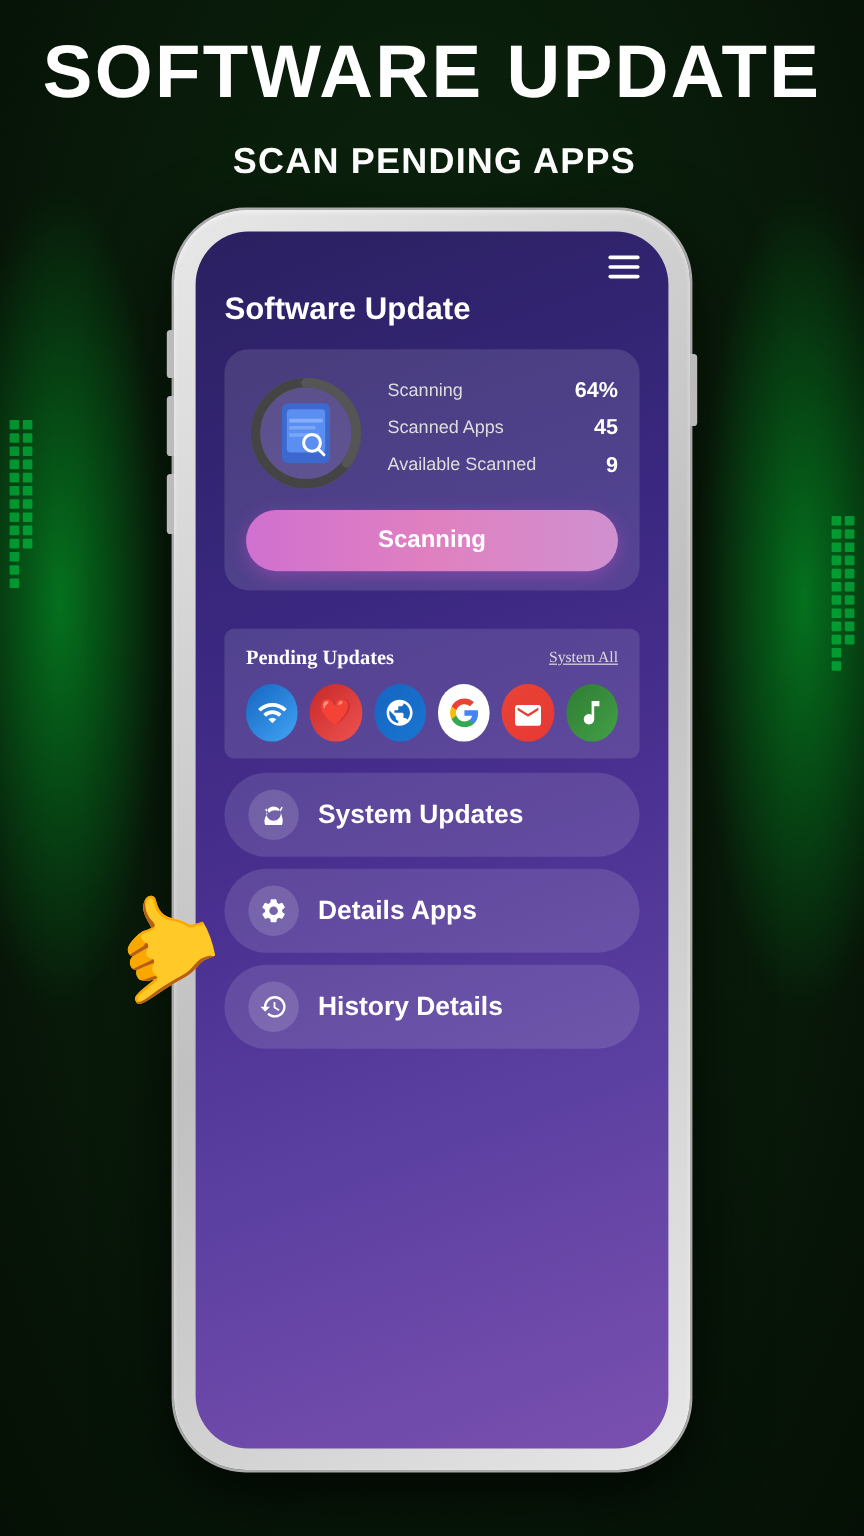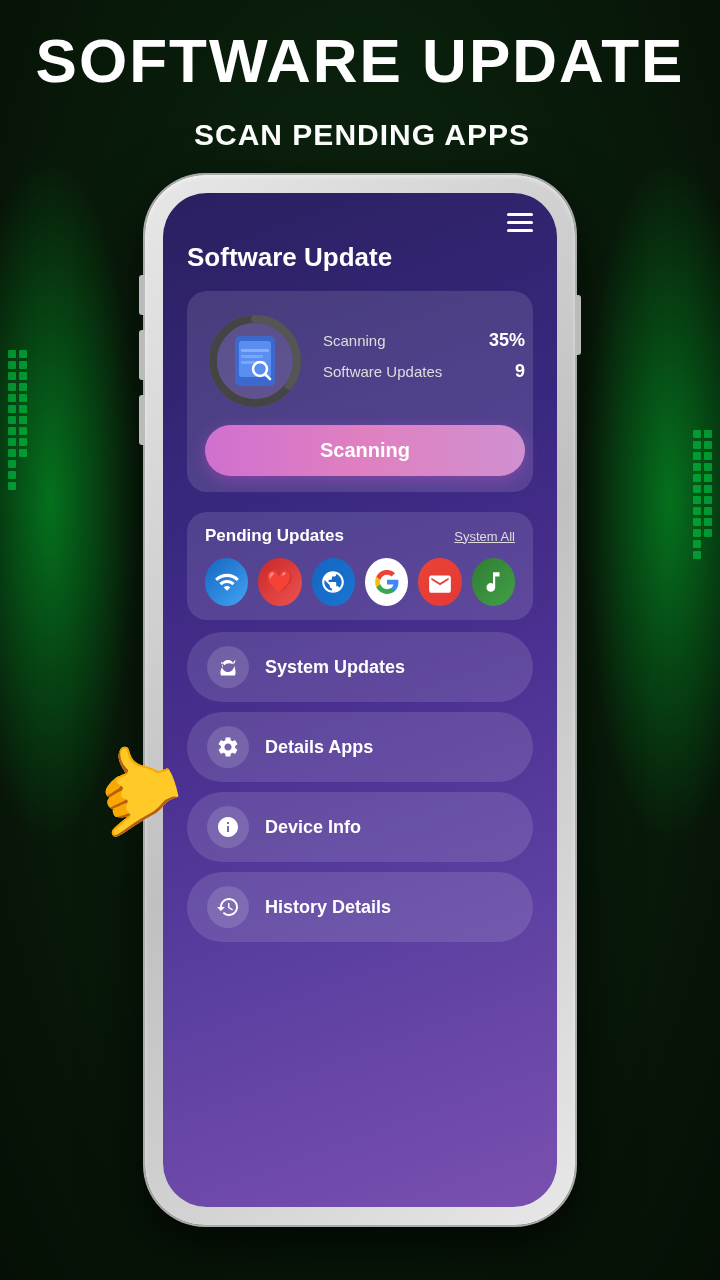--- a/index.html
+++ b/index.html
@@ -144,22 +144,22 @@
       font-size: 26px;
       font-weight: 800;
       color: #ffffff;
       margin-bottom: 18px;
     }
 
     
     .scan-card {
       background: rgba(255,255,255,0.12);
       border-radius: 20px;
-      padding: 20px 8px 16px 18px;
-      margin-bottom: 20px;
+      padding: 20px 18px 16px 18px;
+      margin-bottom: 32px;
     }
 
     .scan-info-row {
       display: flex;
       align-items: center;
       gap: 18px;
     }
 
     
     .circular-progress {
@@ -204,23 +204,24 @@
       font-weight: 700;
       color: #fff;
       cursor: pointer;
       text-align: center;
       box-shadow: 0 4px 15px rgba(200,80,200,0.4);
     }
 
     
     .pending-card {
       background: rgba(255,255,255,0.12);
-      border-radius: 20px;
+      border-radius: 8px;
       padding: 14px 18px;
       margin-bottom: 12px;
+      font-family: Liberation Serif, serif;
     }
     .pending-header {
       display: flex;
       justify-content: space-between;
       align-items: center;
       margin-bottom: 12px;
     }
     .pending-title {
       font-size: 17px;
       font-weight: 700;
@@ -267,21 +268,21 @@
       height: 42px;
       border-radius: 50%;
       background: rgba(255,255,255,0.15);
       display: flex;
       align-items: center;
       justify-content: center;
       font-size: 20px;
       flex-shrink: 0;
     }
     .menu-item-label {
-      font-size: 18px;
+      font-size: 22px;
       font-weight: 600;
       color: #fff;
     }
 
     
     .hand-pointer {
       position: absolute;
       bottom: 390px;
       left: -60px;
       font-size: 80px;
@@ -512,24 +513,28 @@
                 <rect x="36" y="50" width="25" height="3" rx="1" fill="#90b8ff" opacity="0.6"></rect>
 
                 <circle cx="55" cy="58" r="7" fill="none" stroke="#fff" stroke-width="2.5"></circle>
                 <line x1="60" y1="63" x2="65" y2="68" stroke="#fff" stroke-width="2.5" stroke-linecap="round"></line>
               </svg>
             </div>
 
             <div class="scan-stats">
               <div class="stat-row">
                 <span class="stat-label">Scanning</span>
-                <span class="stat-value">35%</span>
+                <span class="stat-value">64%</span>
               </div>
               <div class="stat-row">
-                <span class="stat-label">Software Updates</span>
+                <span class="stat-label">Scanned Apps</span>
+                <span class="stat-value">45</span>
+              </div>
+              <div class="stat-row">
+                <span class="stat-label">Available Scanned</span>
                 <span class="stat-value">9</span>
               </div>
             </div>
           </div>
 
           
           <button class="scanning-btn">Scanning</button>
         </div>
 
         <div class="pending-card">
@@ -589,28 +594,20 @@
 
         <div class="menu-item">
           <div class="menu-item-icon">
             <svg width="24" height="24" viewBox="0 0 24 24" fill="white">
               <path d="M19.14 12.94c.04-.3.06-.61.06-.94 0-.32-.02-.64-.07-.94l2.03-1.58c.18-.14.23-.41.12-.61l-1.92-3.32c-.12-.22-.37-.29-.59-.22l-2.39.96c-.5-.38-1.03-.7-1.62-.94l-.36-2.54c-.04-.24-.24-.41-.48-.41h-3.84c-.24 0-.43.17-.47.41l-.36 2.54c-.59.24-1.13.57-1.62.94l-2.39-.96c-.22-.08-.47 0-.59.22L2.74 8.87c-.12.21-.08.47.12.61l2.03 1.58c-.05.3-.09.63-.09.94s.02.64.07.94l-2.03 1.58c-.18.14-.23.41-.12.61l1.92 3.32c.12.22.37.29.59.22l2.39-.96c.5.38 1.03.7 1.62.94l.36 2.54c.05.24.24.41.48.41h3.84c.24 0 .44-.17.47-.41l.36-2.54c.59-.24 1.13-.56 1.62-.94l2.39.96c.22.08.47 0 .59-.22l1.92-3.32c.12-.22.07-.47-.12-.61l-2.01-1.58zM12 15.6c-1.98 0-3.6-1.62-3.6-3.6s1.62-3.6 3.6-3.6 3.6 1.62 3.6 3.6-1.62 3.6-3.6 3.6z"></path>
             </svg>
           </div>
           <span class="menu-item-label">Details Apps</span>
         </div>
 
-        <div class="menu-item">
-          <div class="menu-item-icon">
-            <svg width="24" height="24" viewBox="0 0 24 24" fill="white">
-              <path d="M12 2C6.48 2 2 6.48 2 12s4.48 10 10 10 10-4.48 10-10S17.52 2 12 2zm1 15h-2v-6h2v6zm0-8h-2V7h2v2z"></path>
-            </svg>
-          </div>
-          <span class="menu-item-label">Device Info</span>
-        </div>
 
         <div class="menu-item">
           <div class="menu-item-icon">
             <svg width="24" height="24" viewBox="0 0 24 24" fill="white">
               <path d="M13 3c-4.97 0-9 4.03-9 9H1l3.89 3.89.07.14L9 12H6c0-3.87 3.13-7 7-7s7 3.13 7 7-3.13 7-7 7c-1.93 0-3.68-.79-4.94-2.06l-1.42 1.42C8.27 19.99 10.51 21 13 21c4.97 0 9-4.03 9-9s-4.03-9-9-9zm-1 5v5l4.28 2.54.72-1.21-3.5-2.08V8H12z"></path>
             </svg>
           </div>
           <span class="menu-item-label">History Details</span>
         </div>
 

